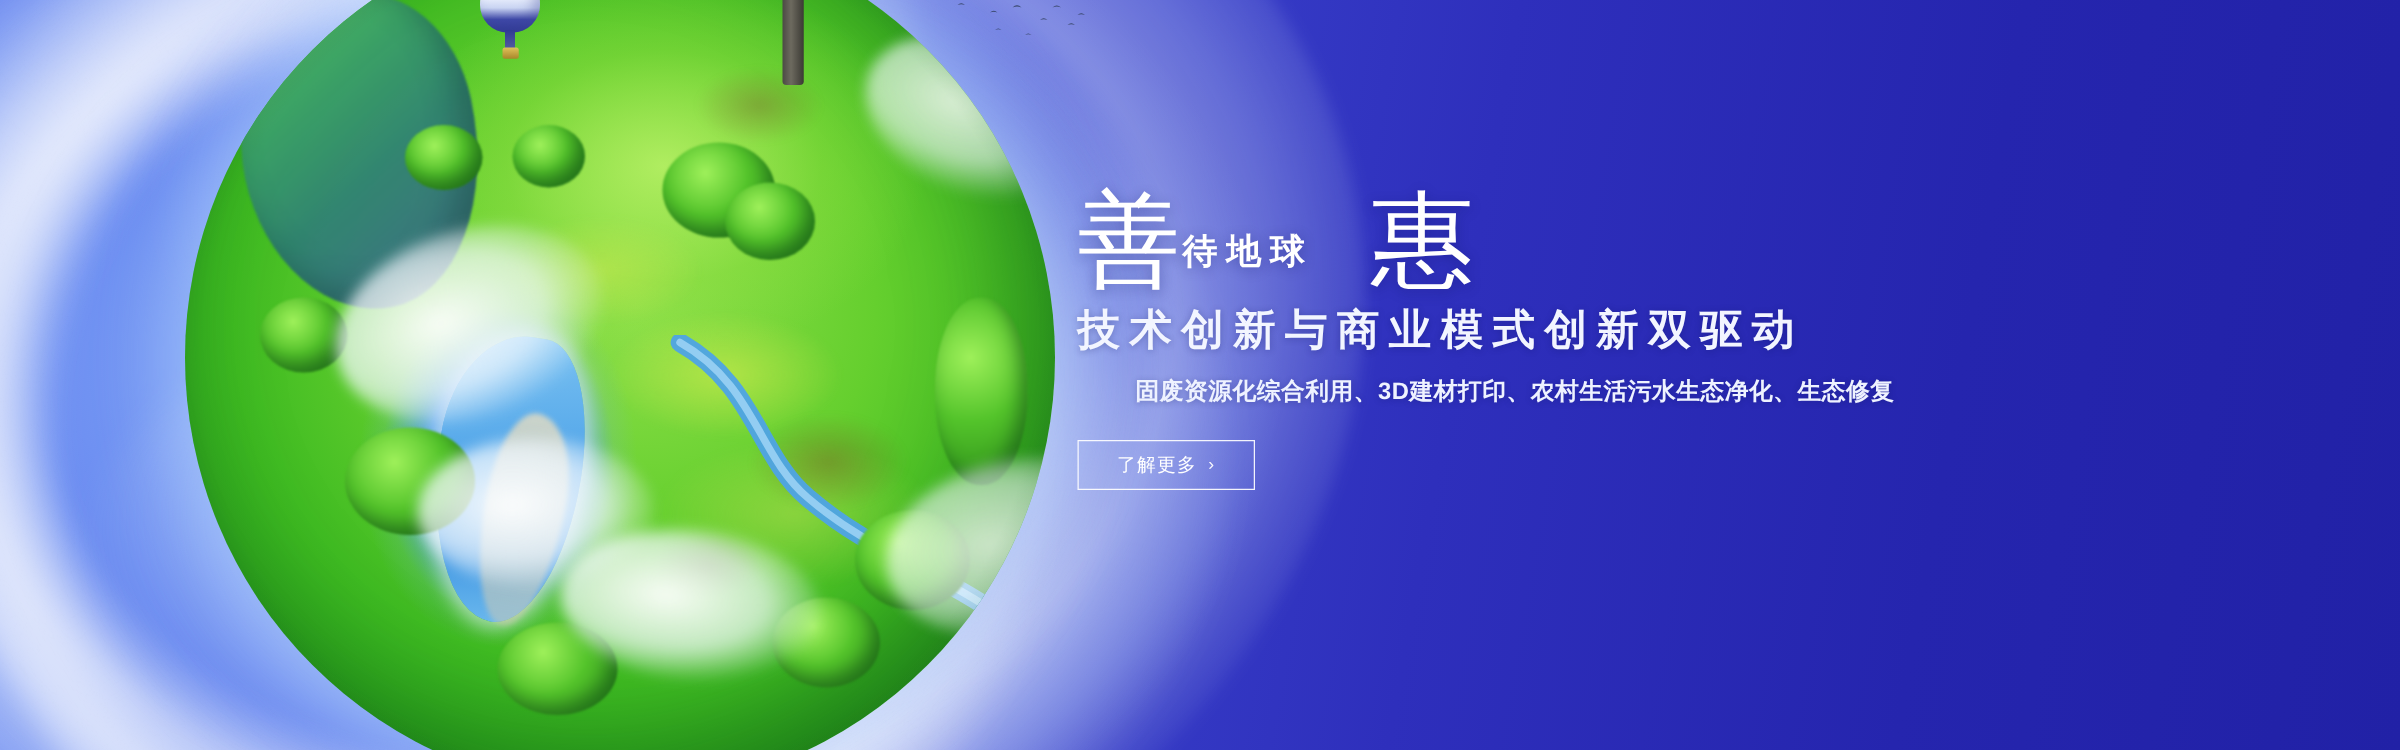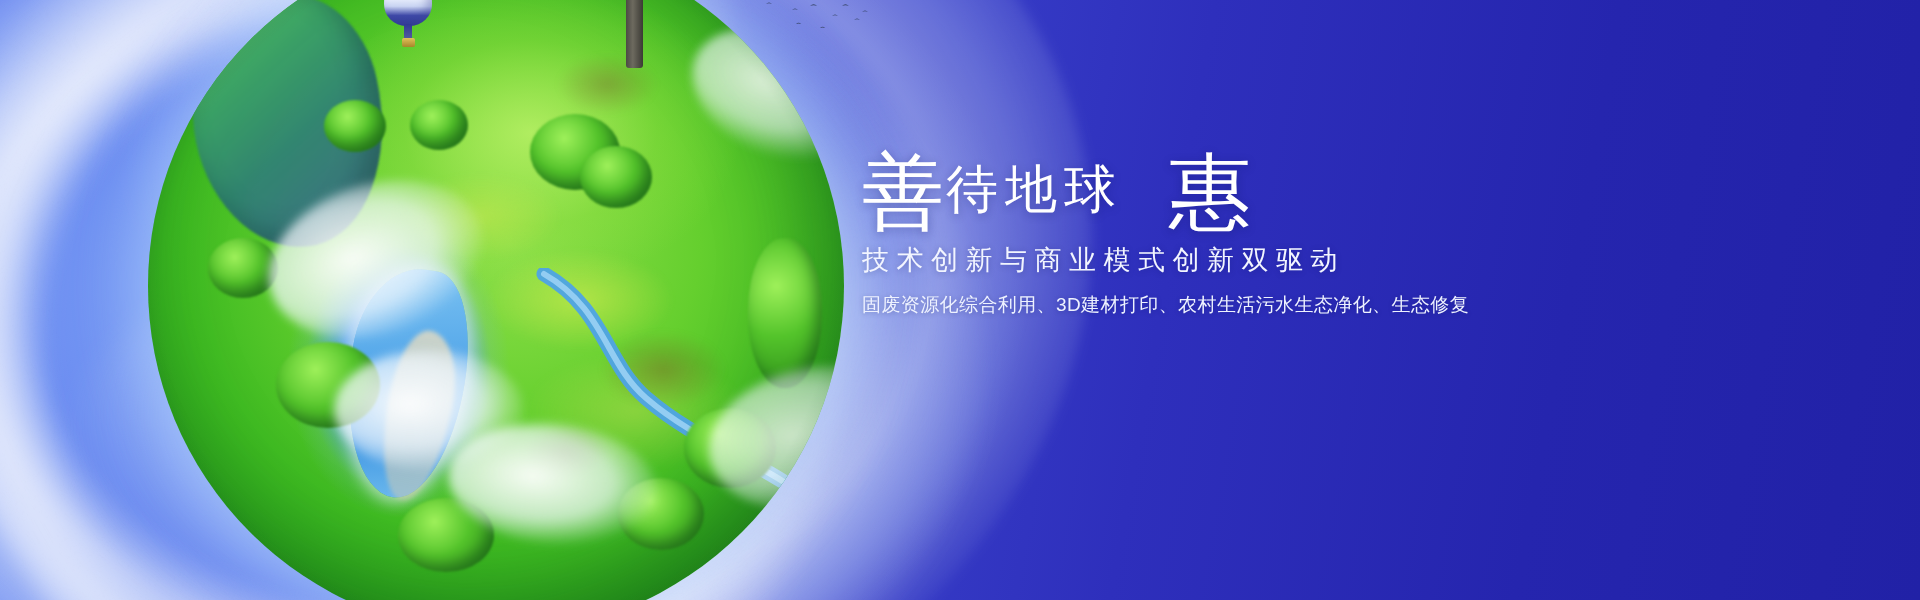--- a/index.html
+++ b/index.html
@@ -128,42 +128,43 @@
     text-shadow:0 2px 10px rgba(12,20,90,.32);
   }
   .h-big{
     font-family:"Liberation Serif","DejaVu Serif",serif;
     font-size:82px;line-height:.92;font-weight:400;
     letter-spacing:0;
     position:relative;top:6px;
   }
   .h-small{
     font-family:"Liberation Serif","DejaVu Serif",serif;
-    font-size:52px;line-height:1;font-weight:400;
+    font-size:28px;line-height:1;font-weight:700;
     letter-spacing:7px;
     position:relative;top:-8px;left:2px;text-align:right;
   }
   .h-gap{display:inline-block;width:48px;}
 
   .subtitle{
     margin-top:20px;
-    font-size:27px;line-height:1.2;font-weight:400;
+    font-size:34px;line-height:1.2;font-weight:700;
     letter-spacing:7.5px;
     color:#f2f5ff;
     white-space:nowrap;
     text-shadow:0 1px 6px rgba(12,20,90,.30);
   }
 
   .desc{
     margin-top:16px;
-    font-size:19px;line-height:1.35;font-weight:400;
+    font-size:19px;line-height:1.35;font-weight:700;
     letter-spacing:.4px;
     color:#eef2ff;
     white-space:nowrap;
     text-shadow:0 1px 5px rgba(12,20,90,.30);
+    text-align:center;
   }
 
   .cta{
     display:inline-flex;align-items:center;justify-content:center;
     gap:9px;
     margin-top:26px;
     width:116px;height:38px;
     border:1px solid rgba(255,255,255,.92);
     background:transparent;
     color:#fff;
@@ -266,15 +267,19 @@
       <span class="h-big">善</span>
       <span class="h-small">待地球</span>
       <span class="h-gap"></span>
       <span class="h-big">惠</span>
     </div>
 
     <div class="subtitle">技术创新与商业模式创新双驱动</div>
 
     <div class="desc">固废资源化综合利用、3D建材打印、农村生活污水生态净化、生态修复</div>
 
+    <button class="cta">
+      <span>了解更多</span>
+      <span class="chev">›</span>
+    </button>
 
   </div>
 </div>
 
 </body></html>

